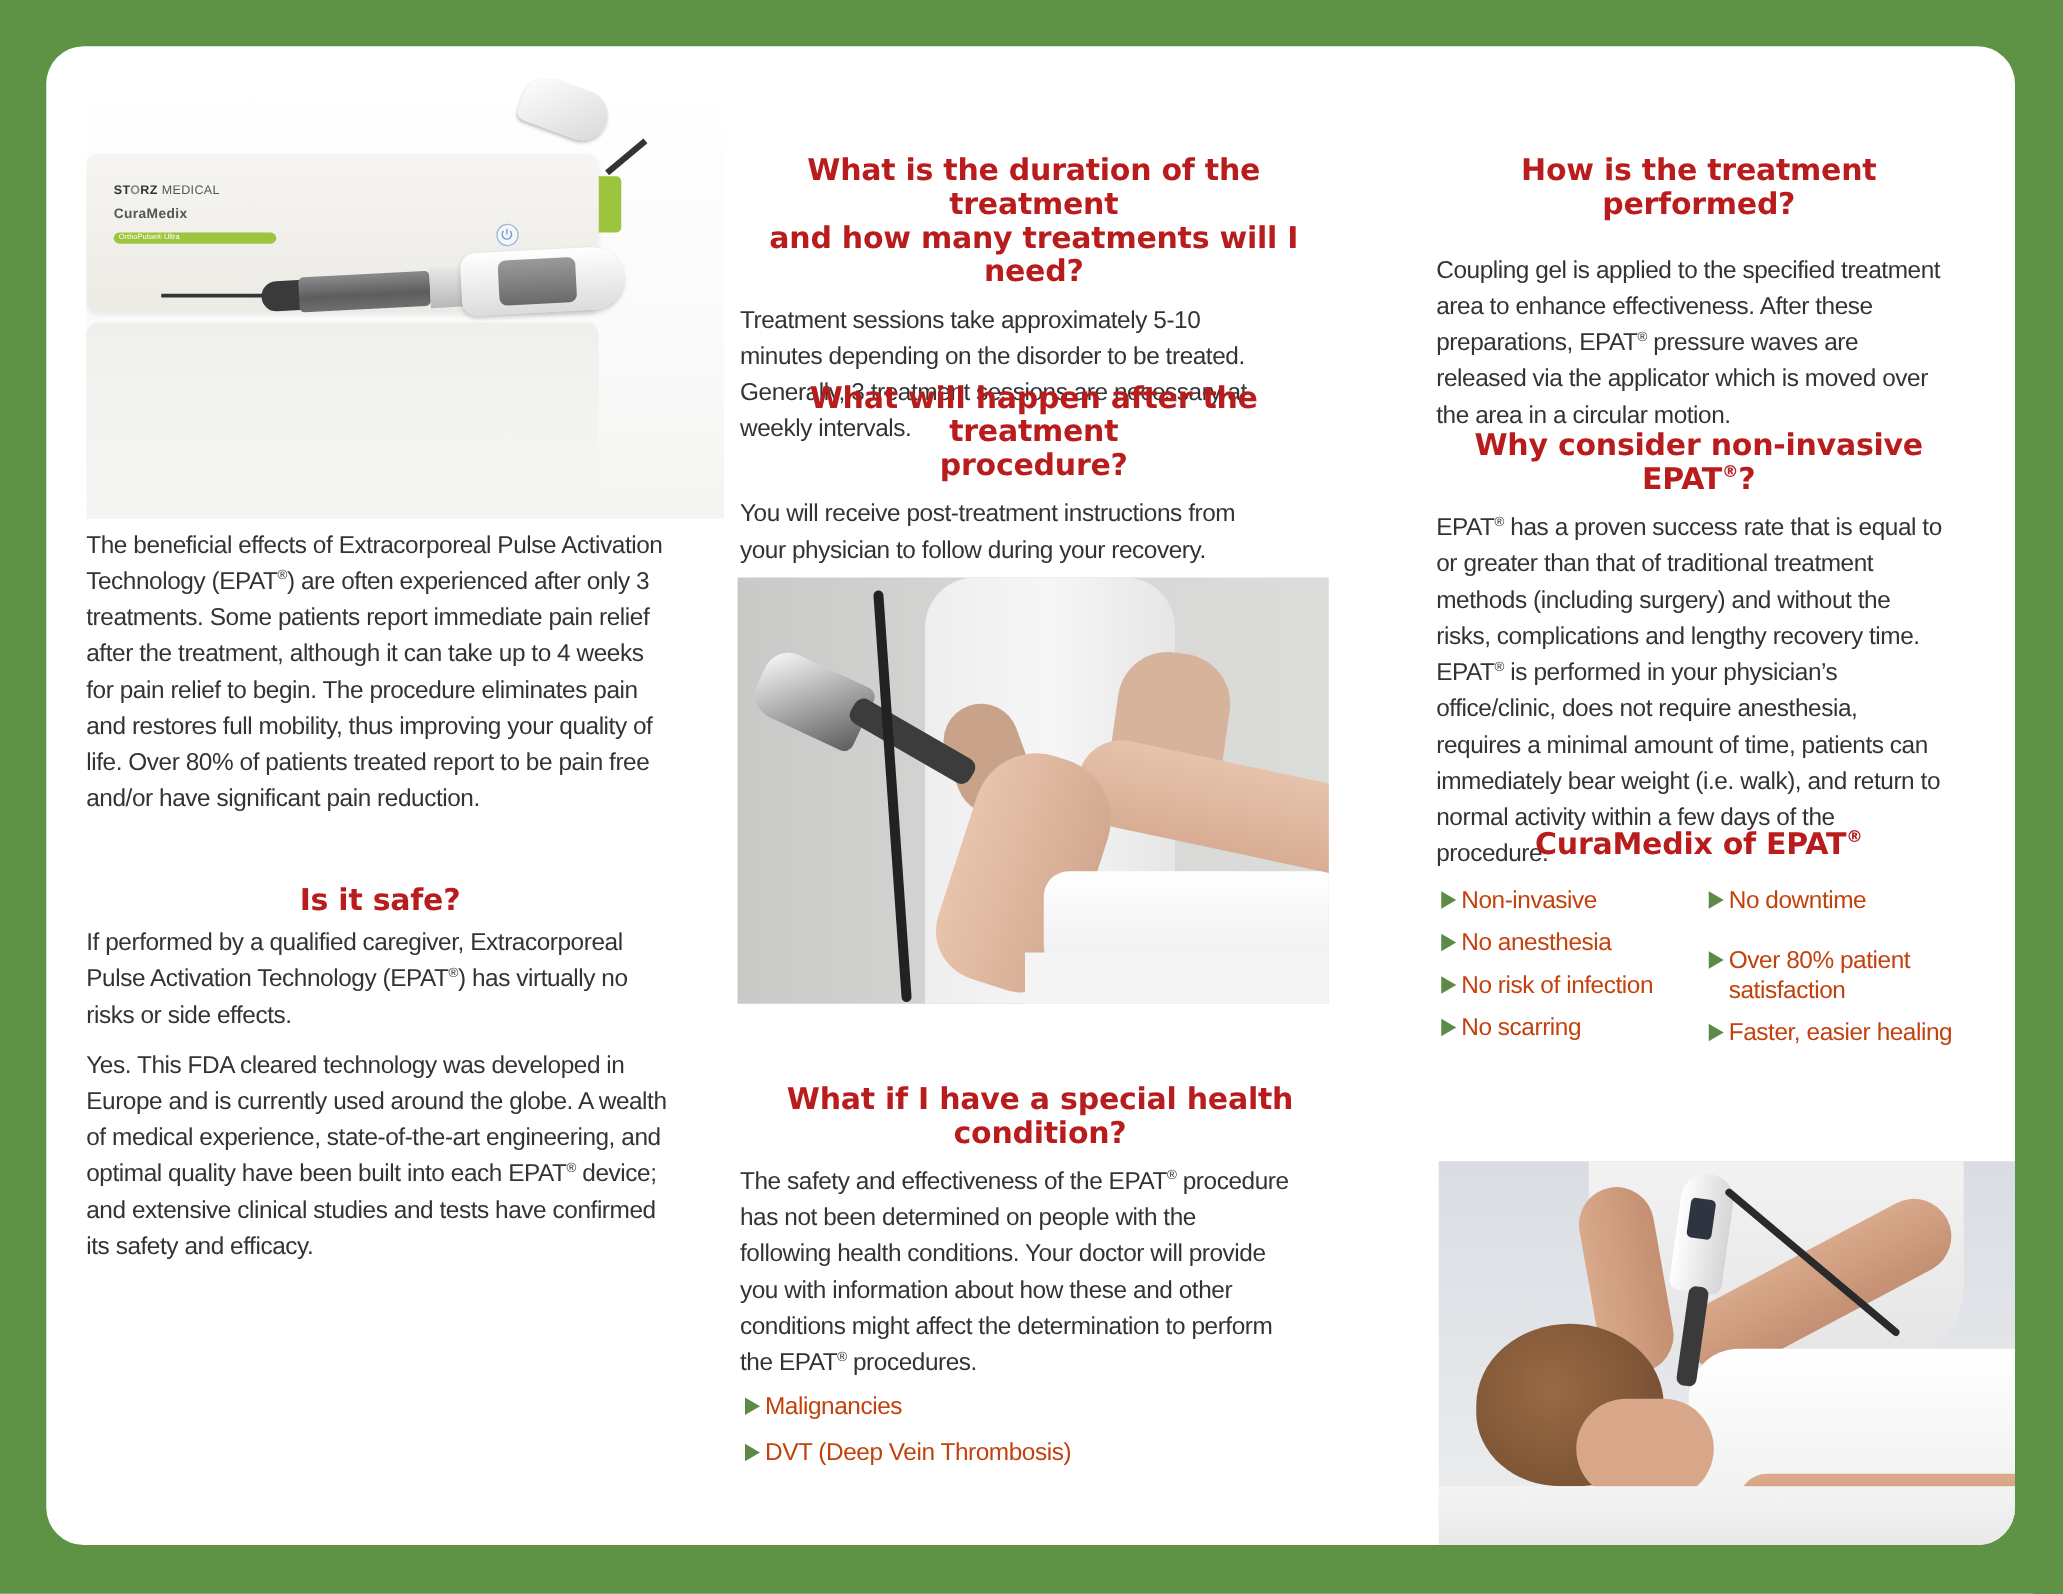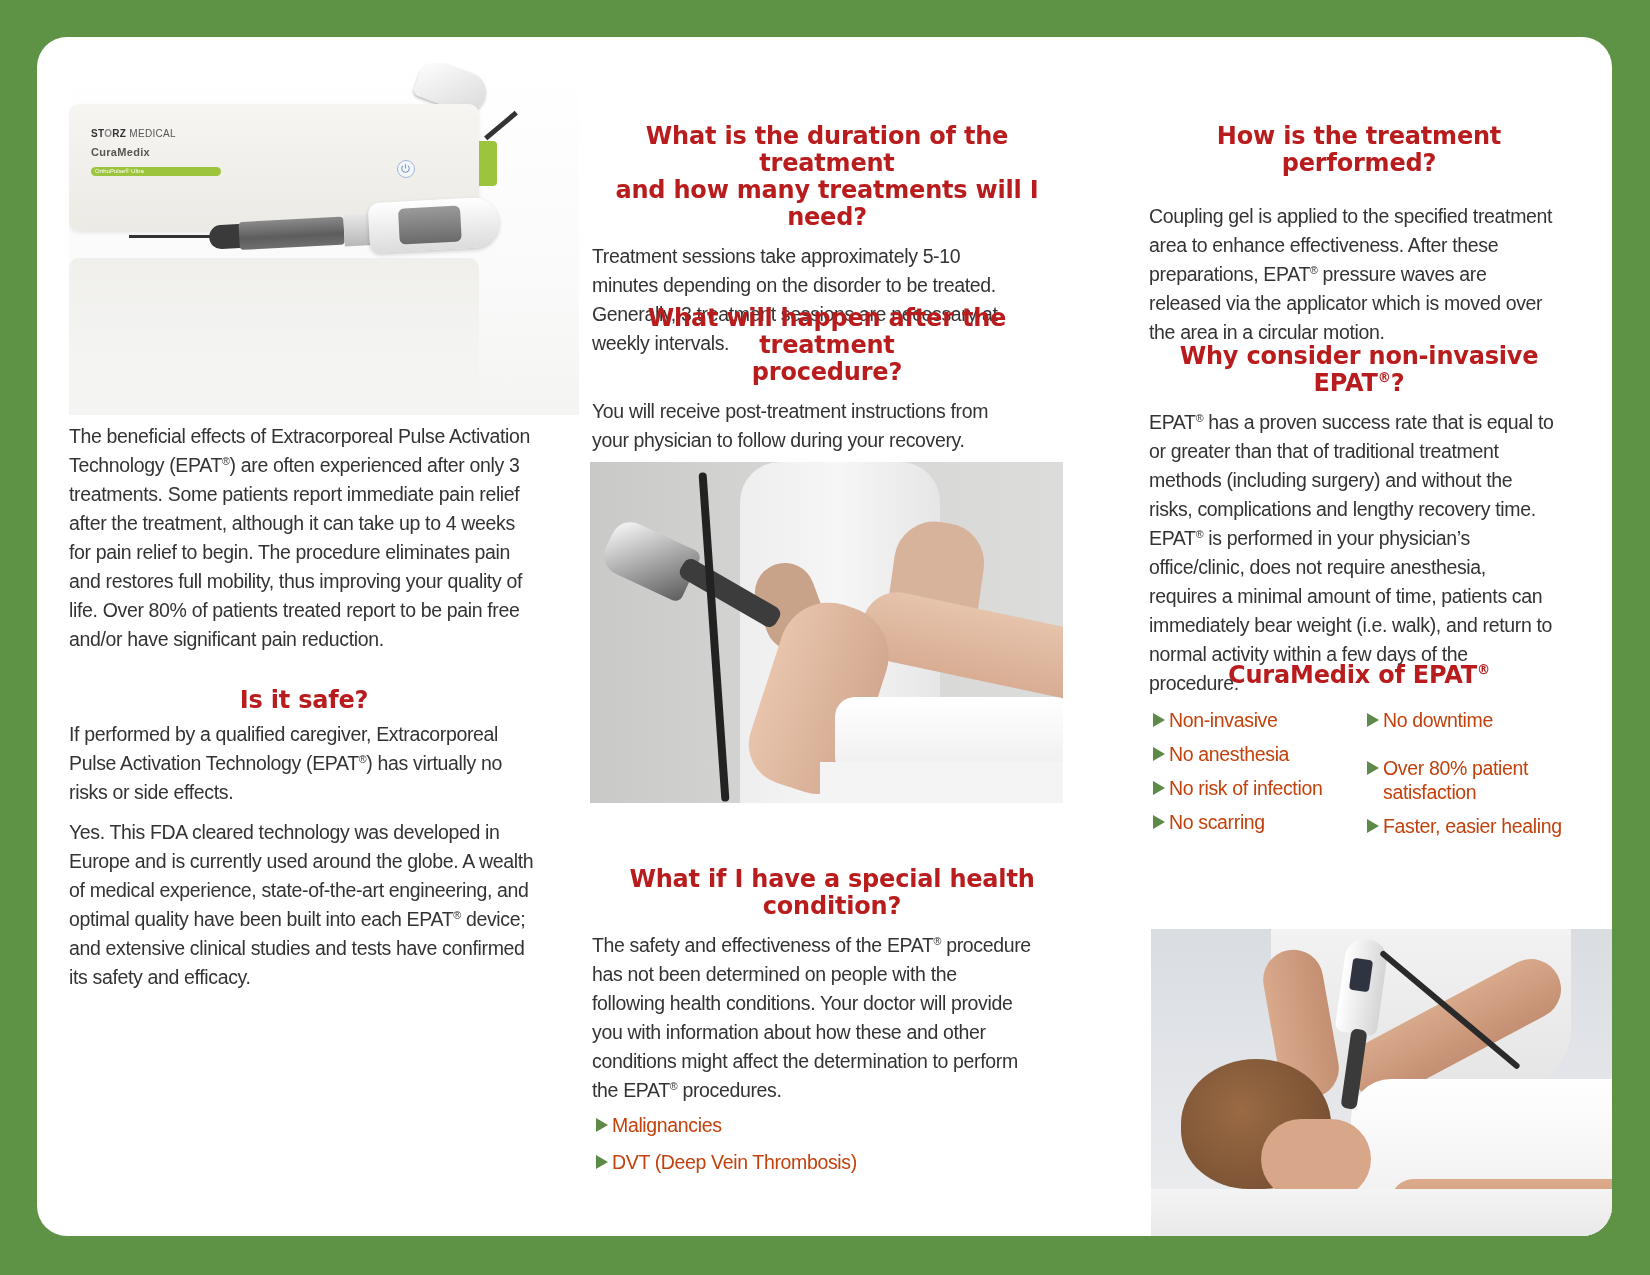--- a/index.html
+++ b/index.html
@@ -85,21 +85,21 @@
     .product {
       left: 32px;
       top: 26px;
       width: 510px;
       height: 352px;
       background: linear-gradient(#ffffff, #fafafa 60%, #f4f4f2);
     }
     .device-box {
       position: absolute;
       left: 0;
-      top: 41px;
+      top: 60px;
       width: 410px;
       height: 127px;
       background: linear-gradient(#f6f5f1, #ebeae5);
       border-radius: 10px;
       box-shadow: 0 2px 4px rgba(0,0,0,0.08);
     }
     .device-reflect {
       position: absolute;
       left: 0;
       top: 195px;
@@ -264,21 +264,21 @@
       <div class="hp-head"></div>
       <div class="hp-screen"></div>
     </div>
   </div>
 
   <div class="col" style="left:32px; width:470px;">
     <div style="position:absolute; top:374px; width:470px;">
       <p class="p" style="margin-top:11px;"><span>The beneficial effects of Extracorporeal Pulse Activation Technology (EPAT</span><sup>®</sup><span>) are often experienced after only 3 treatments. Some patients report immediate pain relief after the treatment, although it can take up to 4 weeks for pain relief to begin. The procedure eliminates pain and restores full mobility, thus improving your quality of life. Over 80% of patients treated report to be pain free and/or have significant pain reduction.</span></p>
     </div>
 
-    <div style="position:absolute; top:650px; width:470px;">
+    <div style="position:absolute; top:670px; width:470px;">
       <h2 class="h">Is it safe?</h2>
       <p class="p" style="margin-top:6px;"><span>If performed by a qualified caregiver, Extracorporeal Pulse Activation Technology (EPAT</span><sup>®</sup><span>) has virtually no risks or side effects.</span></p>
       <p class="p" style="margin-top:11px;"><span>Yes. This FDA cleared technology was developed in Europe and is currently used around the globe. A wealth of medical experience, state-of-the-art engineering, and optimal quality have been built into each EPAT</span><sup>®</sup><span> device; and extensive clinical studies and tests have confirmed its safety and efficacy.</span></p>
     </div>
   </div>
 
   <div class="col" style="left:555px; width:470px;">
     <div style="position:absolute; top:86px; width:470px;">
       <h2 class="h"><span>What is the duration of the treatment</span><br><span>and how many treatments will I need?</span></h2>
       <p class="p" style="margin-top:11px; width:420px;">Treatment sessions take approximately 5-10 minutes depending on the disorder to be treated. Generally, 3 treatment sessions are necessary at weekly intervals.</p>

